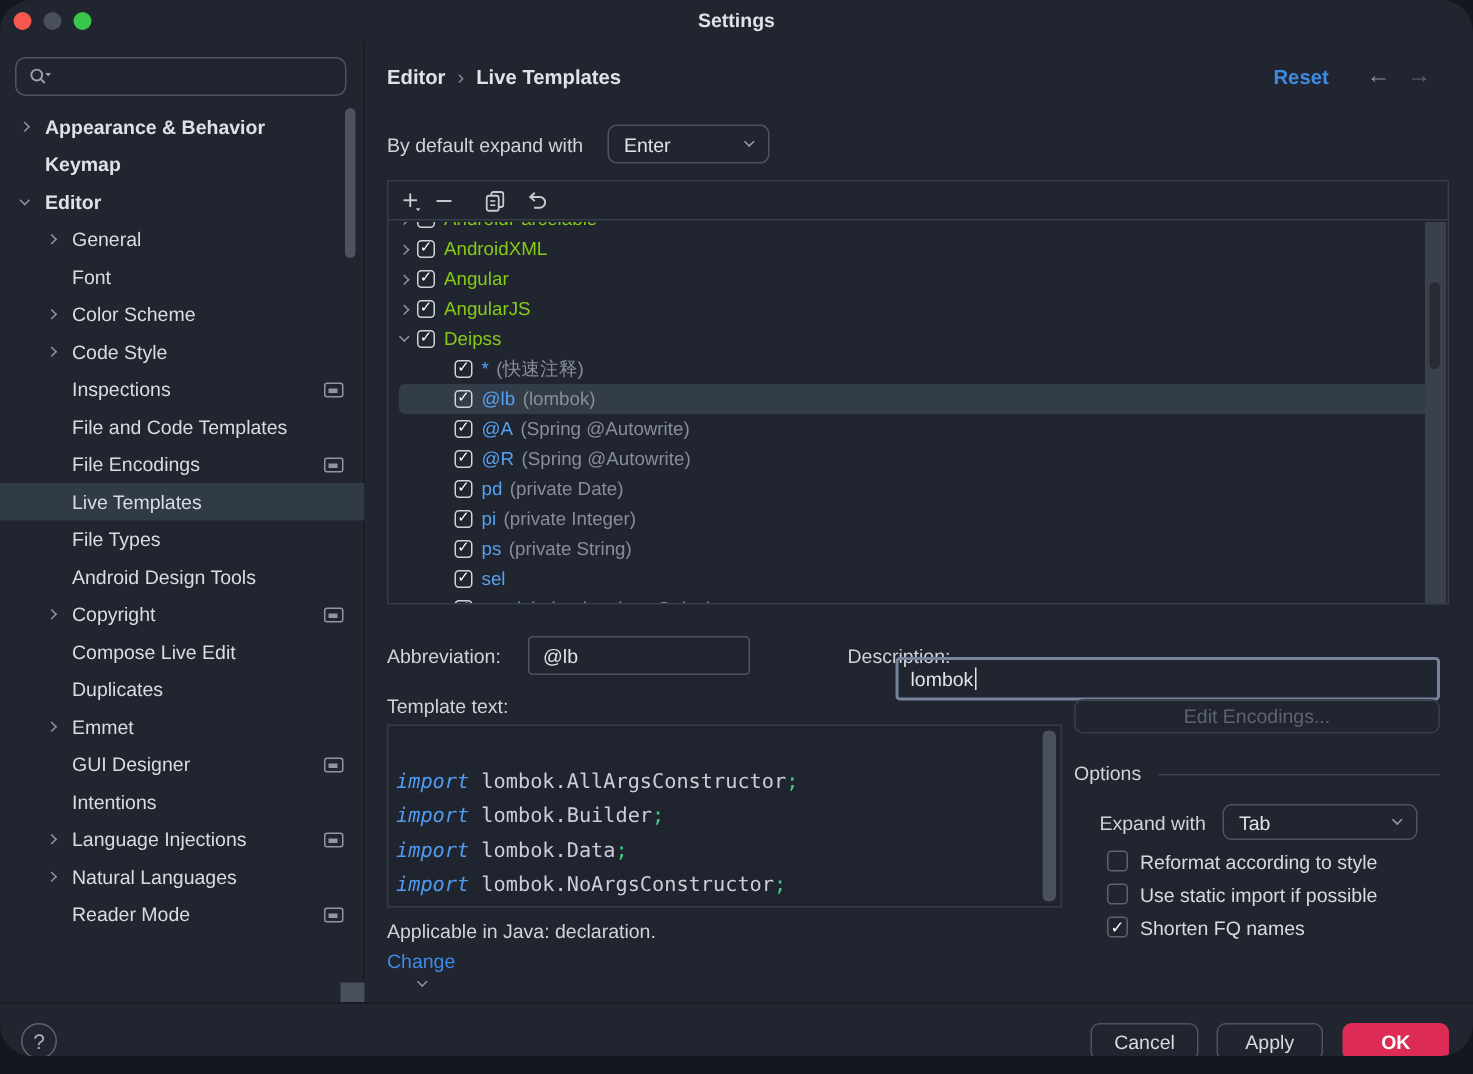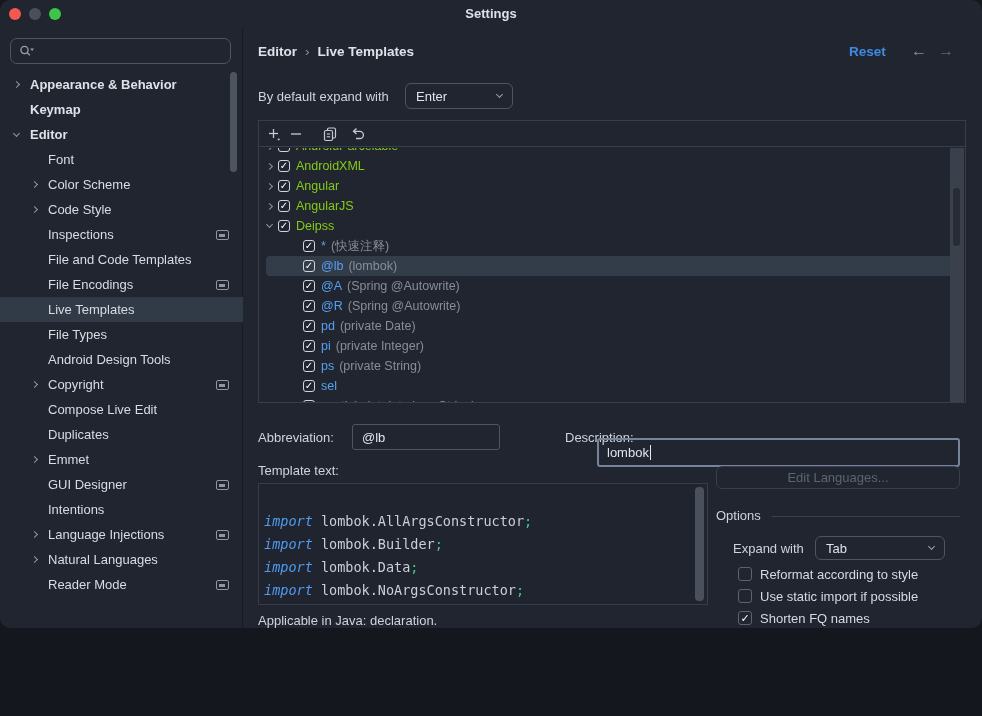--- a/index.html
+++ b/index.html
@@ -1,19 +1,19 @@
 <!DOCTYPE html>
 <html><head>
 <meta charset="utf-8">
 <style>
   * { margin:0; padding:0; box-sizing:border-box; }
   html,body { background:#14171d; }
   body { font-family:"Liberation Sans", sans-serif; color:#dfe3ea; }
-  #app { position:relative; width:982px; height:628px; background:#20252f; overflow:hidden;
-         border-radius:10px; }
+  #app { position:relative; width:982px; height:704px; background:#20252f; overflow:hidden;
+         border-radius:21px; }
 
   
   .titlebar { position:absolute; left:0; top:0; width:982px; height:28px; }
   .tl { position:absolute; top:8px; width:12px; height:12px; border-radius:50%; }
   .tl.close { left:9px;  background:#f4584f; }
   .tl.min   { left:29px; background:#4a505b; }
   .tl.zoom  { left:49px; background:#3bc64a; }
   .win-title { position:absolute; left:0; right:0; top:6px; text-align:center;
                font-weight:bold; font-size:13px; color:#dde1e8; }
 
@@ -165,20 +165,26 @@
         </div>
         <div class="sb-row">
           <span class="chev-slot"></span>
           <span class="lbl bold">Keymap</span>
         </div>
         <div class="sb-row">
           <span class="chev-slot">
             <span class="arr down"></span>
           </span>
           <span class="lbl bold">Editor</span>
+        </div>
+        <div class="sb-row child">
+          <span class="chev-slot">
+            <span class="arr"></span>
+          </span>
+          <span class="lbl">General</span>
         </div>
         <div class="sb-row child">
           <span class="chev-slot"></span>
           <span class="lbl">Font</span>
         </div>
         <div class="sb-row child">
           <span class="chev-slot">
             <span class="arr"></span>
           </span>
           <span class="lbl">Color Scheme</span>
@@ -412,21 +418,21 @@
   <div class="code-box">
     <div class="code"><div>&nbsp;</div><div><span class="kw" style="color: rgb(79, 155, 239);">import</span><span> lombok.AllArgsConstructor</span><span style="color: rgb(63, 206, 131);">;</span></div><div><span class="kw" style="color: rgb(79, 155, 239);">import</span><span> lombok.Builder</span><span style="color: rgb(63, 206, 131);">;</span></div><div><span class="kw" style="color: rgb(79, 155, 239);">import</span><span> lombok.Data</span><span style="color: rgb(63, 206, 131);">;</span></div><div><span class="kw" style="color: rgb(79, 155, 239);">import</span><span> lombok.NoArgsConstructor</span><span style="color: rgb(63, 206, 131);">;</span></div></div>
     <div class="code-scroll"></div>
   </div>
   <div class="applicable">Applicable in Java: declaration.</div>
   <div class="change-link" style="color: rgb(62, 139, 228); flex-direction: column;">
     <span>Change</span>
     <span class="arr down"></span>
   </div>
 
-  <button class="edit-vars-btn" disabled="">Edit Languages...</button>
+  <button class="edit-vars-btn" disabled="">Edit Encodings...</button>
   <div class="options-title">Options</div>
   <div class="options-divider"></div>
   <div class="expand-with-label">Expand with</div>
   <div class="dropdown dd-expand-with">
     <span>Tab</span>
     <span class="arr down"></span>
   </div>
   <div id="opt-checkboxes">
       <div class="opt-row" style="top: 566px;">
         <span class="opt-box"></span>

